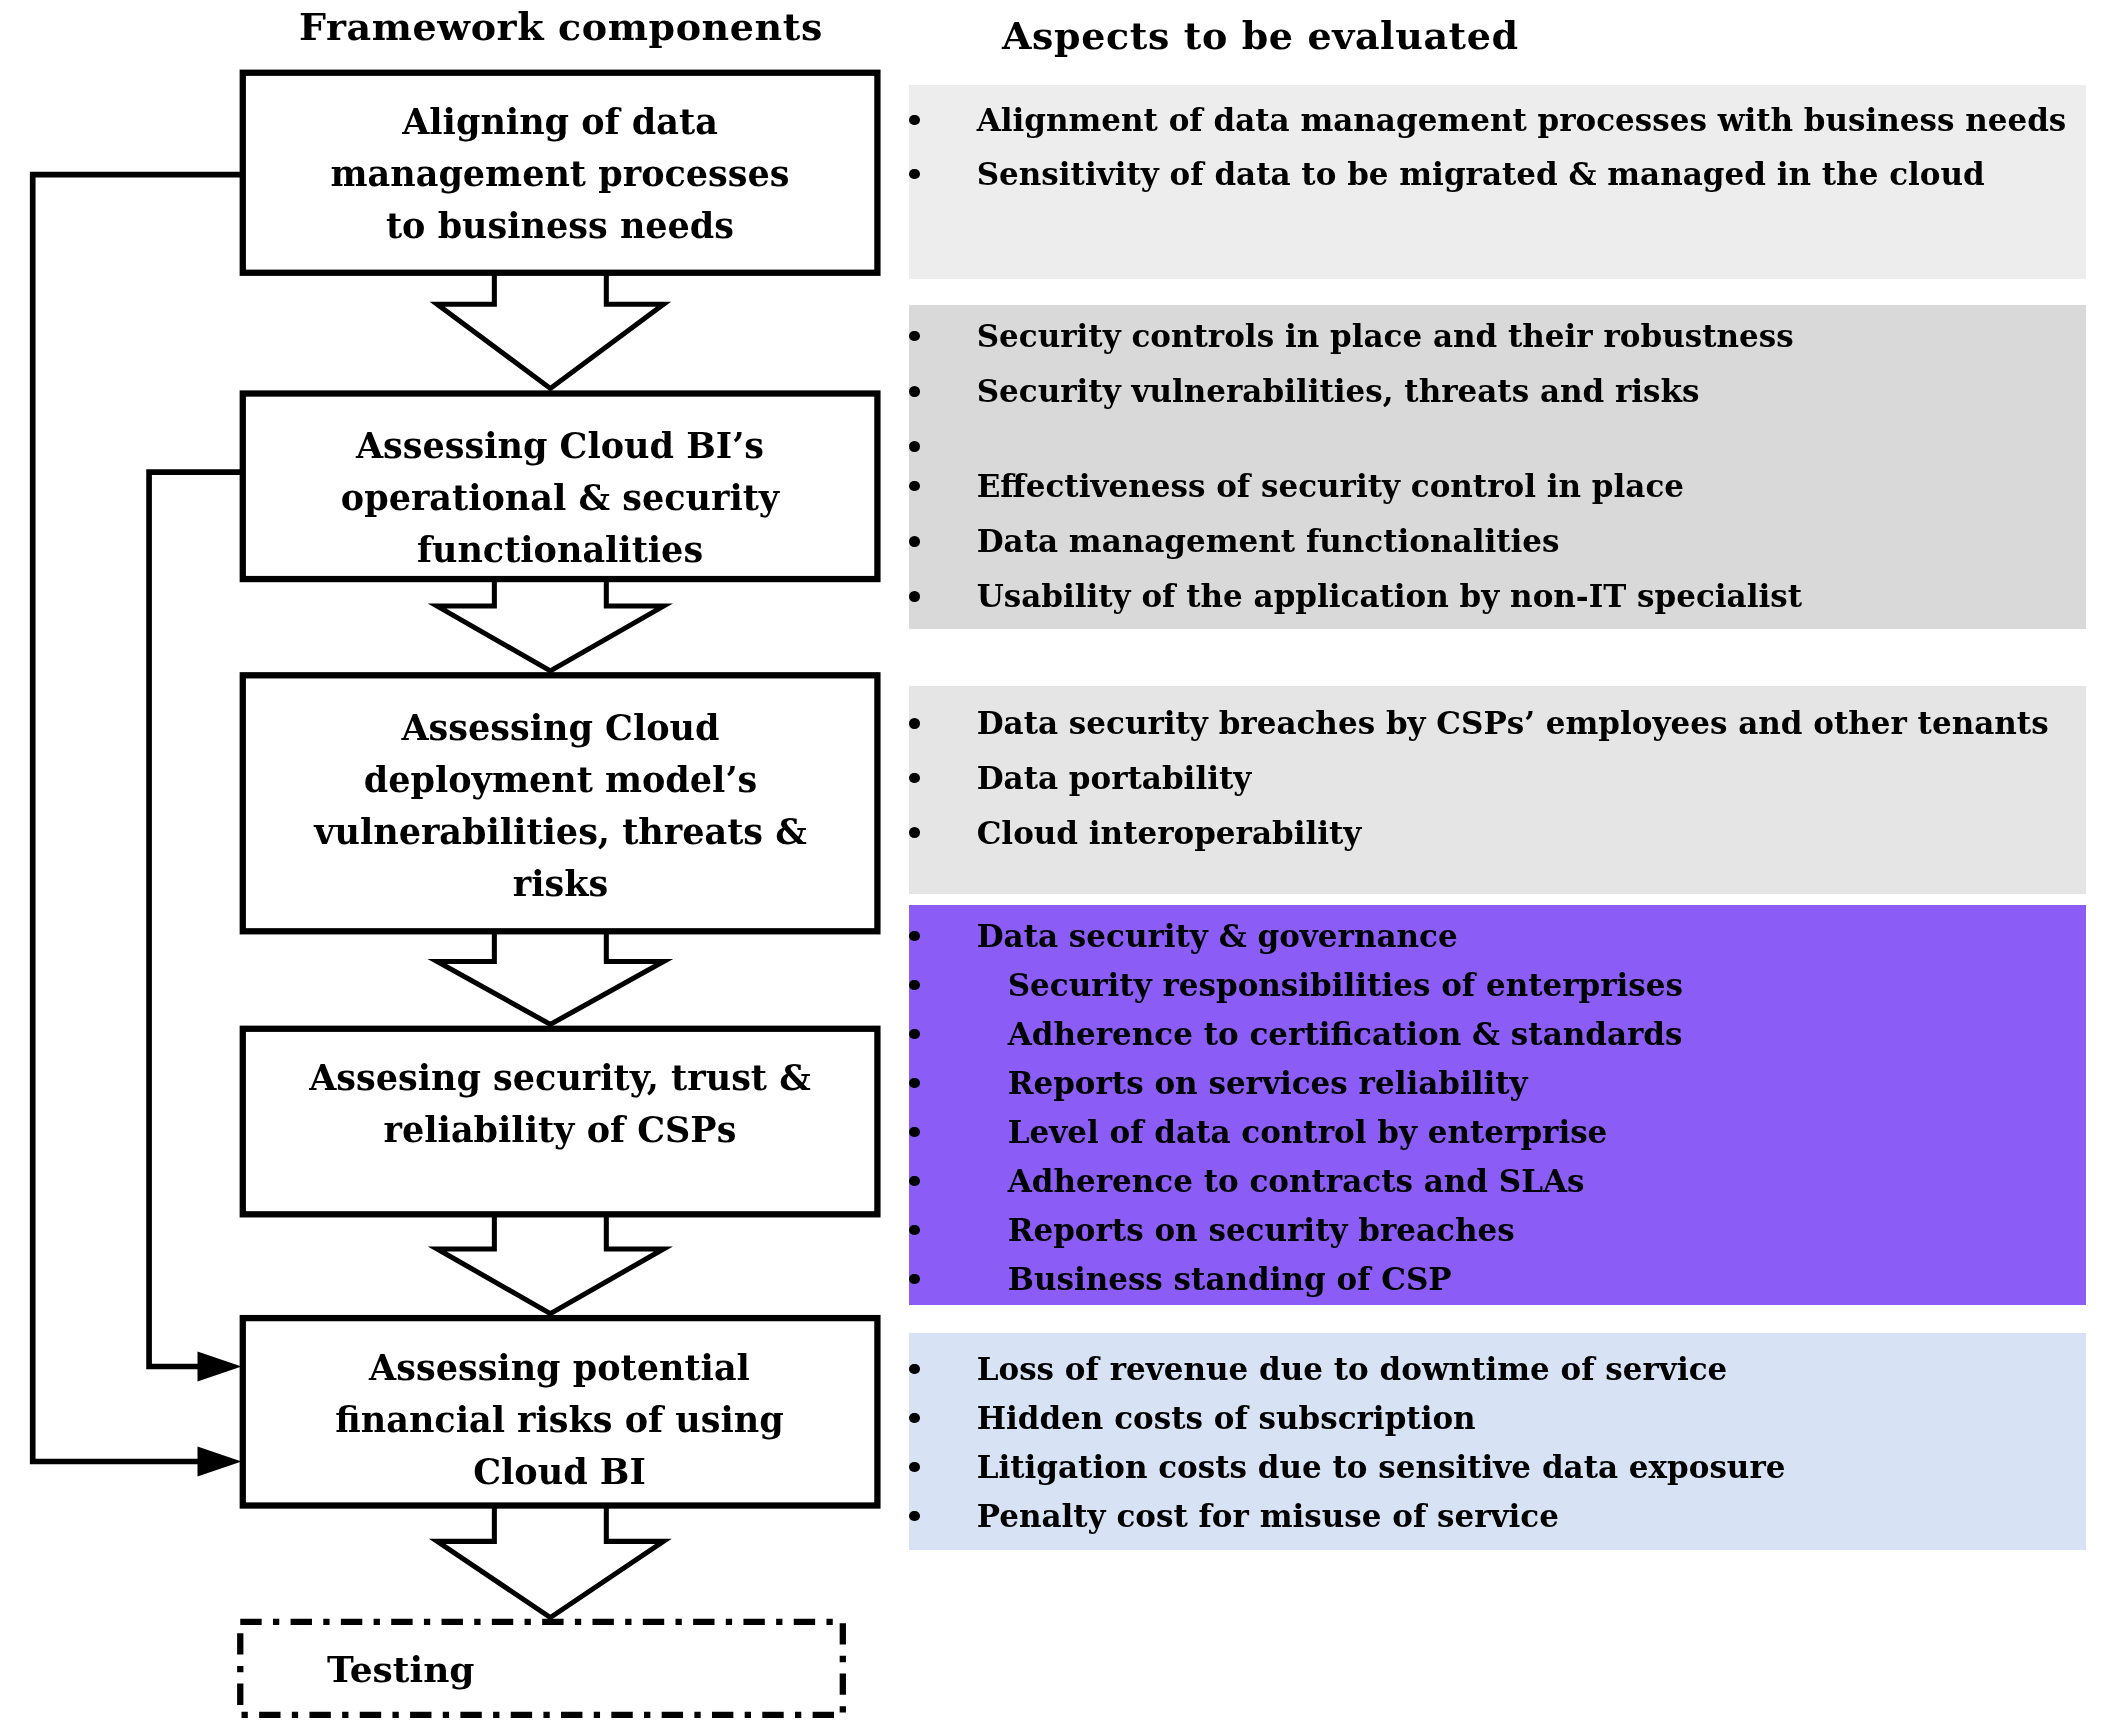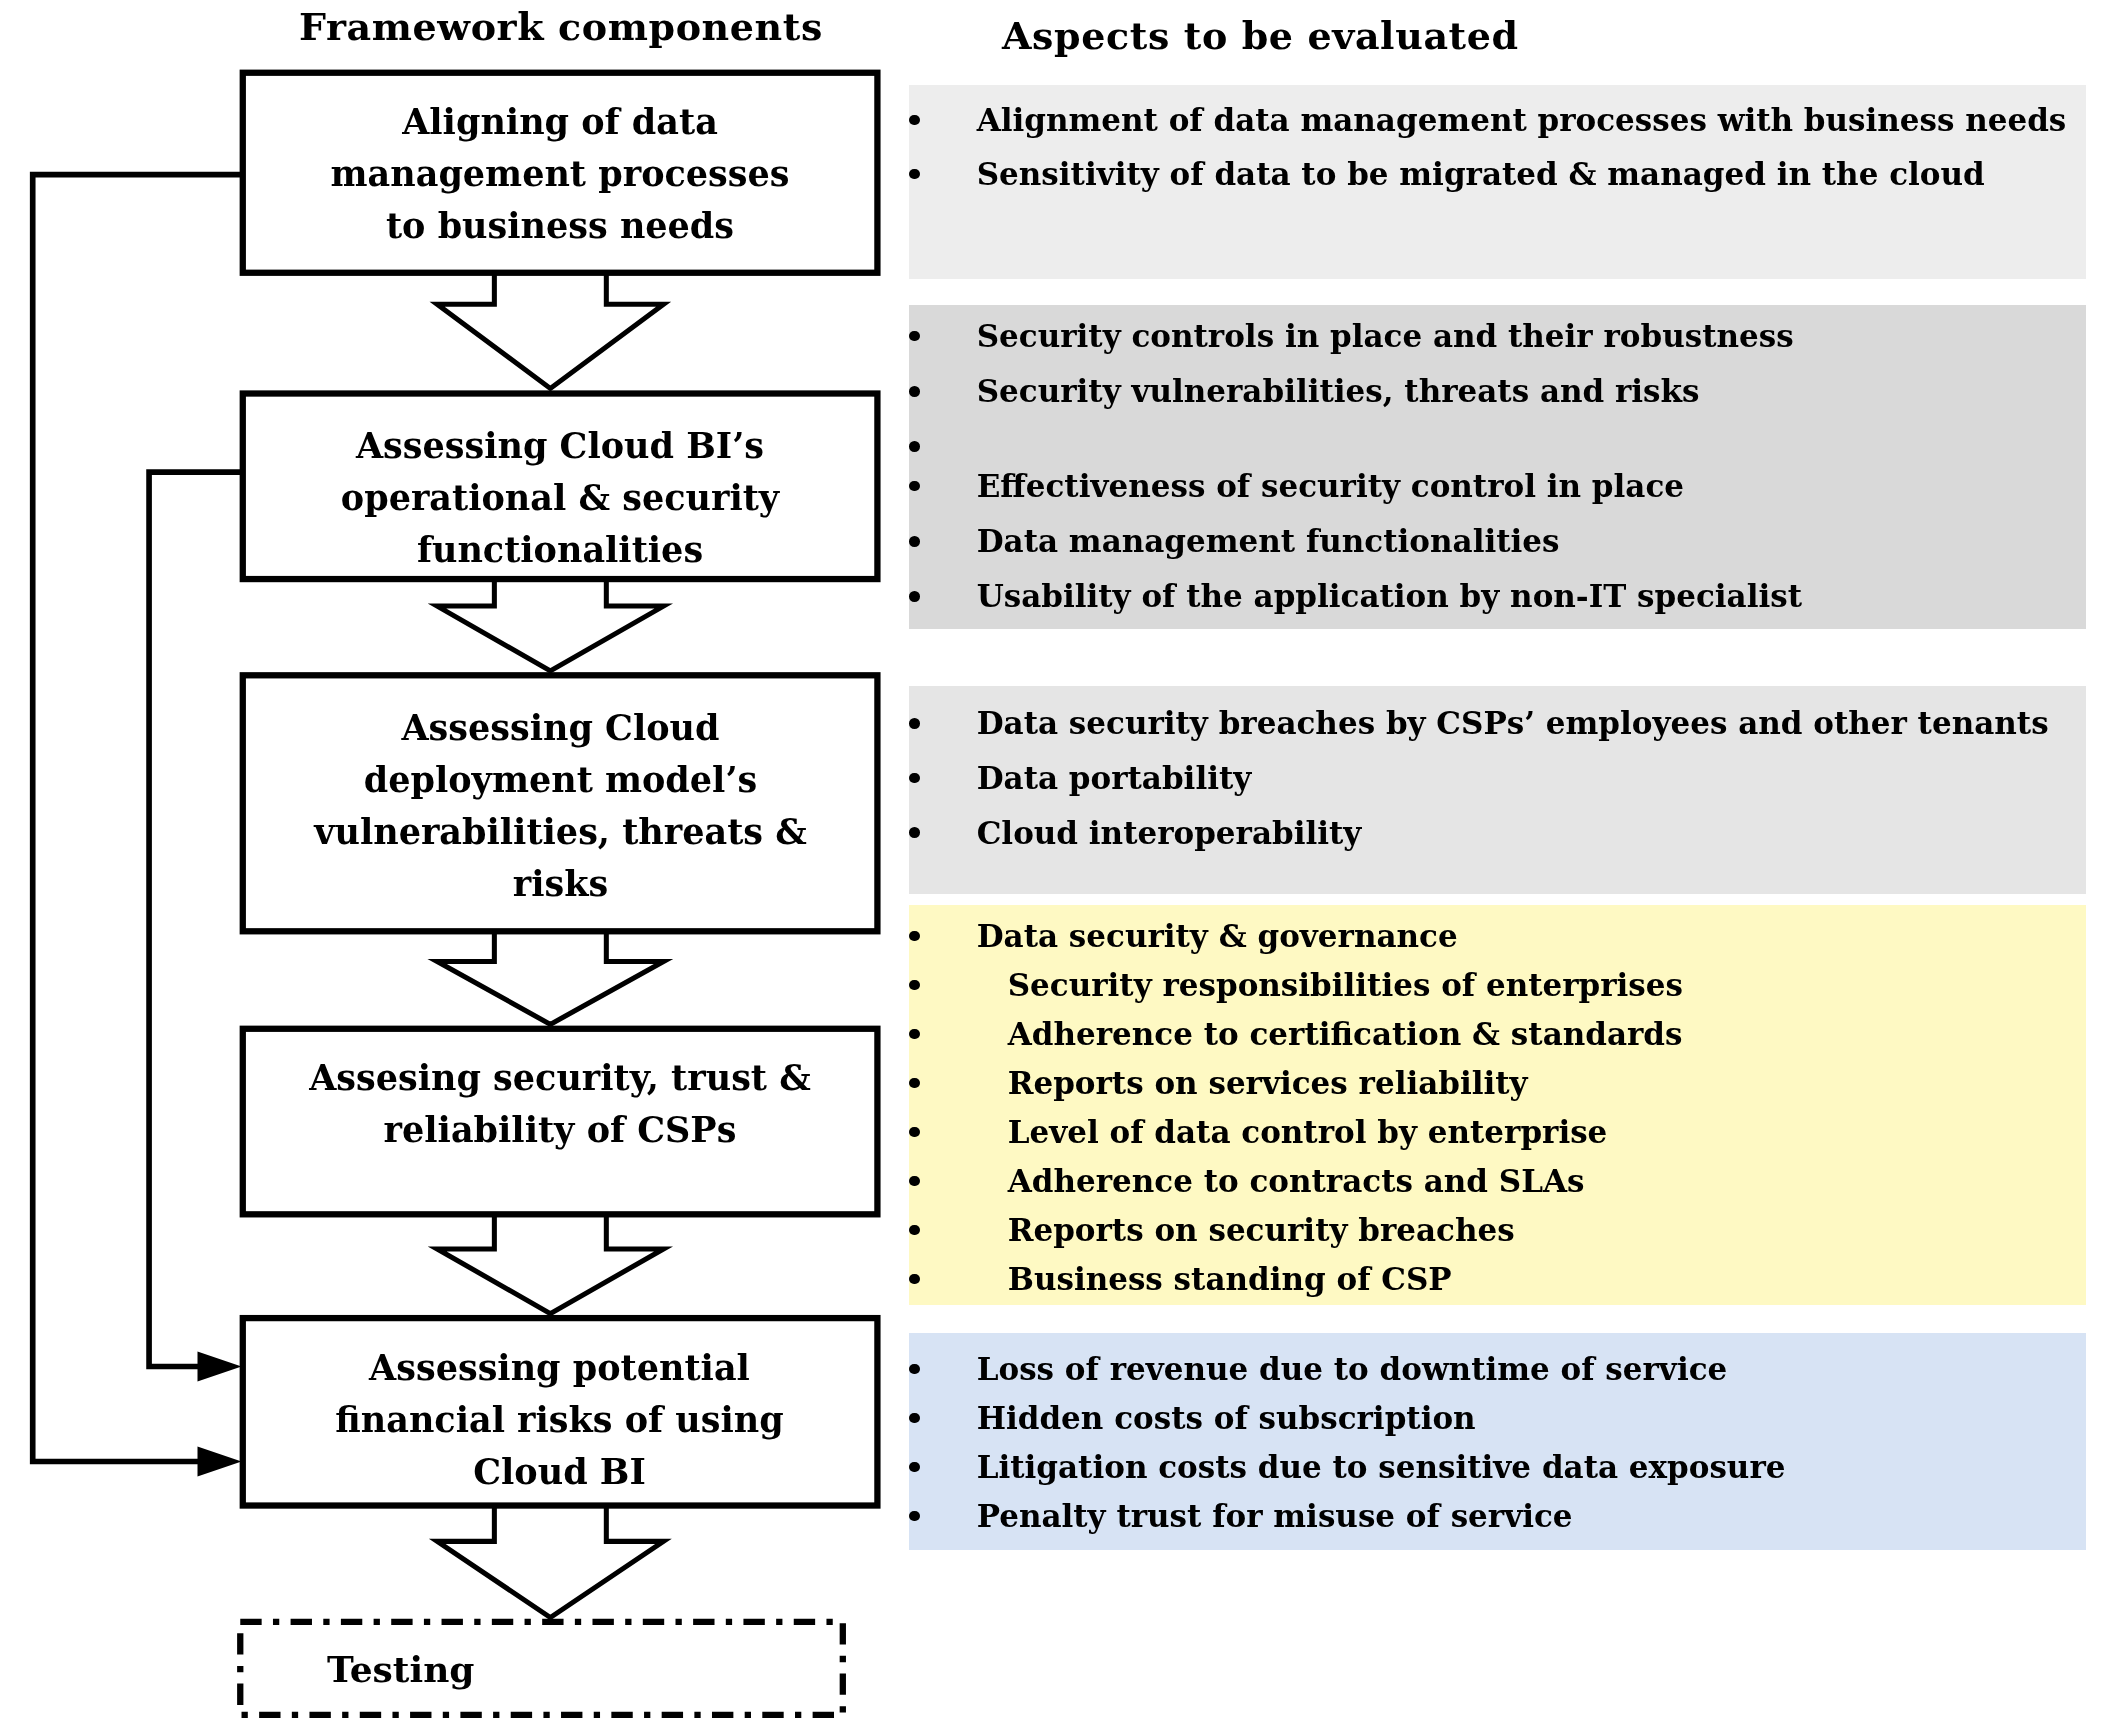--- a/index.html
+++ b/index.html
@@ -35,21 +35,21 @@
     text-align:left;font-size:36px;line-height:69px;
   }
   .panel{
     position:absolute;
     left:909px;width:1177px;
     box-sizing:border-box;
   }
   #p0{top:85px;height:194px;background:#ededed;padding-top:14px;}
   #p1{top:305px;height:324px;background:#d9d9d9;padding-top:10px;}
   #p2{top:686px;height:208px;background:#e5e5e5;padding-top:16.4px;}
-  #p3{top:905px;height:400px;background:#fef9c3;padding-top:10px;}
+  #p3{top:905px;height:400px;background:#8b5cf6;padding-top:10px;}
   #p4{top:1333px;height:217px;background:#d7e3f4;padding-top:15px;}
   .item{display:flex;align-items:flex-start;}
   #p0 .item + .item{margin-top:12px;}
   #p1 .item + .item{margin-top:13.2px;}
   #p2 .item + .item{margin-top:12.6px;}
   #p3 .item + .item{margin-top:7px;gap:31px;}
   #p4 .item + .item{margin-top:7px;}
   .dot{
     flex:none;width:10.7px;height:10.7px;border-radius:50%;
     background:#000;margin-top:15.7px;
@@ -194,18 +194,18 @@
     <div class="item">
       <span class="dot"></span>
       <span class="btext">Hidden costs of subscription</span>
     </div>
     <div class="item">
       <span class="dot"></span>
       <span class="btext">Litigation costs due to sensitive data exposure</span>
     </div>
     <div class="item">
       <span class="dot"></span>
-      <span class="btext">Penalty trust for misuse of service</span>
+      <span class="btext">Penalty cost for misuse of service</span>
     </div>
   </div>
 
 </div>
 
 
 </body></html>

